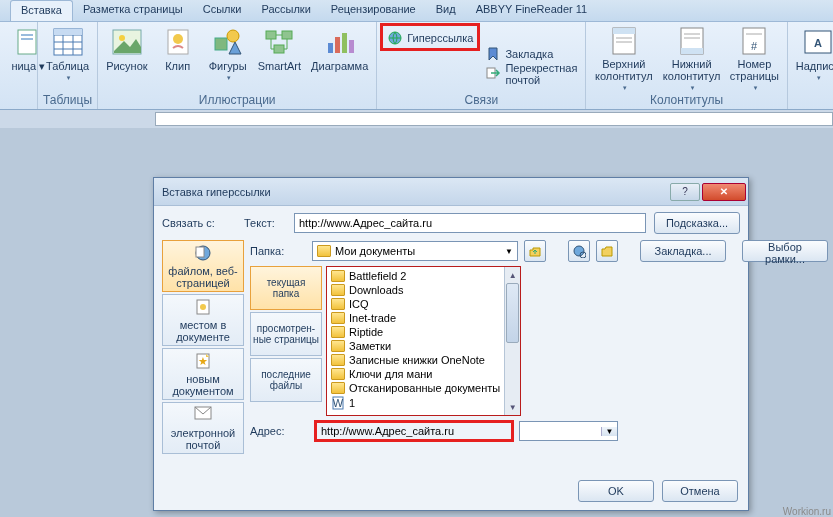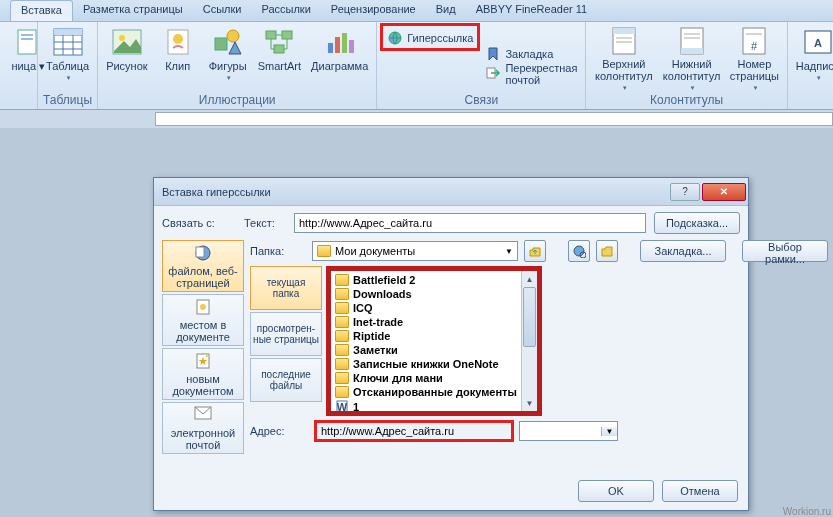--- a/index.html
+++ b/index.html
@@ -47,21 +47,21 @@
 .link-to-btn { border:1px solid #a9bed6; background:linear-gradient(#f4f8fc,#e3ecf6); height:52px; display:flex;flex-direction:column;align-items:center;justify-content:center; text-align:center; font-size:10px; color:#1e395b; gap:2px; padding:2px;}
 .link-to-btn.sel { border-color:#e8a13c; background:linear-gradient(#fff4dc,#ffe2a8); }
 .link-to-btn .ico{width:20px;height:20px;}
 
 .mid-col { width: 72px; display:flex;flex-direction:column; gap:2px; }
 .mid-btn { border:1px solid #a9bed6; background:linear-gradient(#f4f8fc,#e3ecf6); height:44px; display:flex;align-items:center;justify-content:center; text-align:center; font-size:10px; color:#1e395b; padding:2px; }
 .mid-btn.sel { border-color:#e8a13c; background:linear-gradient(#fff4dc,#ffe2a8); }
 .look-in { display:flex; align-items:center; gap:6px; }
 .look-in .combo { flex:1; height:20px; border:1px solid #7a95b5; background:#fff; display:flex; align-items:center; padding:0 4px; gap:4px; }
 .ico-btn { width:22px; height:22px; border:1px solid #7a95b5; background:linear-gradient(#fafcfe,#dbe6f2); border-radius:2px; display:flex;align-items:center;justify-content:center; }
-.filelist { border:5px solid #b91c1c; background:#fff; height:150px; overflow:hidden; display:flex;font-weight:bold; }
+.filelist { border:1px solid #b91c1c; background:#fff; height:150px; overflow:hidden; display:flex; }
 .filelist ul { list-style:none; padding:2px; flex:1; }
 .filelist li { display:flex; align-items:center; gap:4px; padding:1px 2px; color:#000; }
 .folder-ico { width:14px; height:12px; background:linear-gradient(#ffe690,#f2c23c); border:1px solid #cc9a1e; border-radius:1px; }
 .scrollbar { width:16px; background:#e6ecf3; border-left:1px solid #b5c5d7; position:relative; }
 .scrollbar .thumb{position:absolute;top:16px;left:1px;right:1px;height:60px;background:linear-gradient(#dfe9f5,#c3d4e8);border:1px solid #9ab;border-radius:2px;}
 .scrollbar .ar{height:16px;display:flex;align-items:center;justify-content:center;font-size:8px;color:#557;}
 
 .right-btns { width: 116px; display:flex; flex-direction:row; gap:16px; }
 
 .addr-row { display:flex; align-items:center; gap:8px; }

